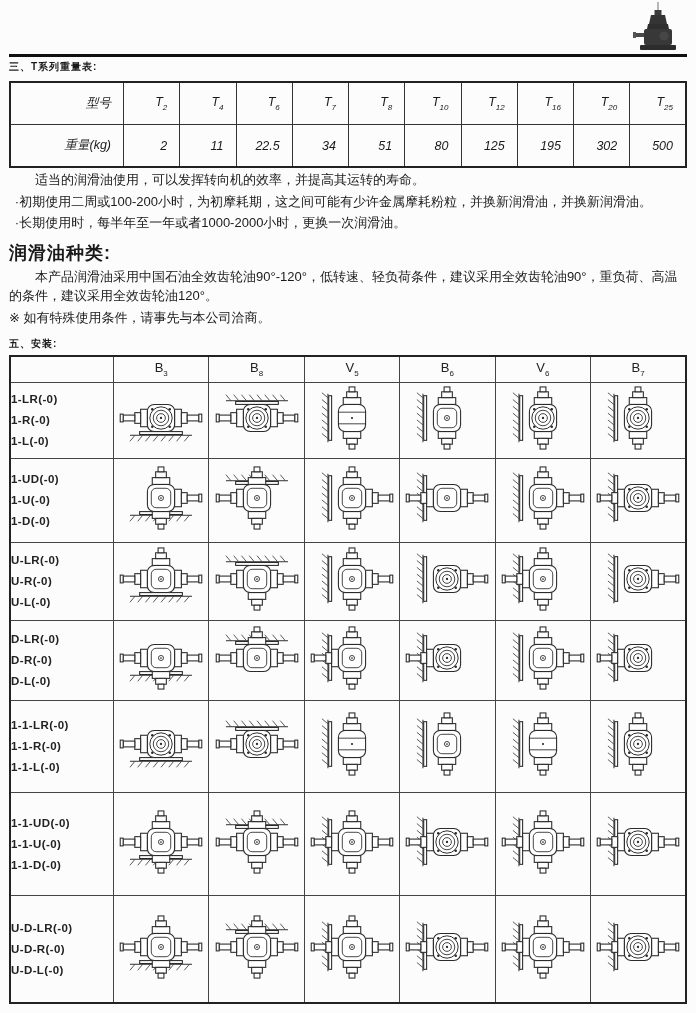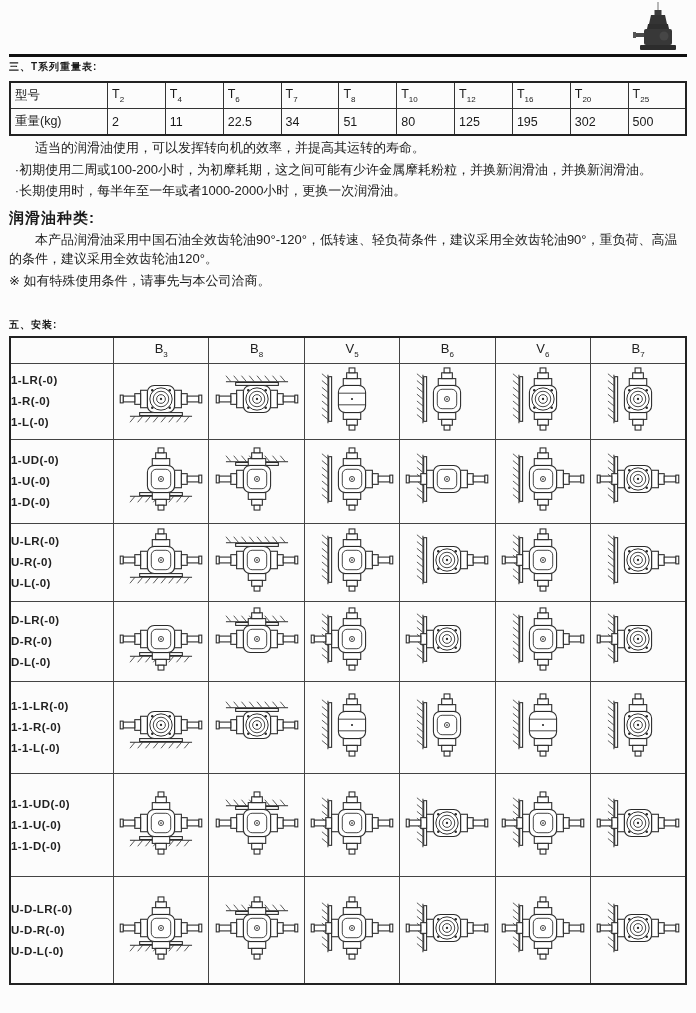--- a/index.html
+++ b/index.html
@@ -6,26 +6,26 @@
   .page{
     width:696px;height:1013px;box-sizing:border-box;
     background:#fcfcfc;margin:0 auto;position:relative;
     font-family:"Liberation Sans","DejaVu Sans",sans-serif;
     color:#1a1a1a;padding:0 9px;overflow:hidden;
   }
   .top-bar{position:relative;height:52px;}
   .product-photo{position:absolute;right:4px;top:2px;}
   .rule{height:3px;background:#101010;margin:2px 0 2px 0;}
   h2.sec{font-size:10px;font-weight:bold;margin:3px 0 7px 0;letter-spacing:1px;}
-  h3.subhead{font-size:15px;font-weight:bold;margin:8px 0 2px 0;letter-spacing:1px;}
+  h3.subhead{font-size:18px;font-weight:bold;margin:8px 0 2px 0;letter-spacing:1px;}
   p{font-size:13px;line-height:1.5;margin:2px 0;}
   p.indent{text-indent:2em;}
   p.bullet{padding-left:1em;text-indent:-0.55em;}
   table.wtable{width:678px;border-collapse:collapse;border:2px solid #222;table-layout:fixed;margin:0;}
-  table.wtable td,table.wtable th{border:1px solid #333;text-align:left;font-size:12.5px;font-weight:normal;padding:4px;}
+  table.wtable td,table.wtable th{border:1px solid #333;text-align:right;font-size:12.5px;font-weight:normal;padding:12px;font-style:italic;}
   table.wtable tr{height:25px;}
   table.wtable .rowhead{width:88px;}
   sub{font-size:8px;}
   table.itable{width:678px;border-collapse:collapse;border:2px solid #222;table-layout:fixed;margin-top:2px;}
   table.itable th,table.itable td{border:1px solid #444;padding:0;}
   table.itable thead tr{height:26px;margin-top:14px;}
   table.itable th{font-size:13px;font-weight:normal;text-align:center;color:#222;}
   table.itable th.corner{width:102px;}
   td.lbl{vertical-align:middle;padding-left:10px;}
   td.lbl div{font-size:11.5px;letter-spacing:0.4px;margin:9px 0;color:#222;font-weight:bold;}
@@ -86,21 +86,21 @@
   </table>
 
   <p class="indent">适当的润滑油使用，可以发挥转向机的效率，并提高其运转的寿命。</p>
   <p class="bullet">·初期使用二周或100-200小时，为初摩耗期，这之间可能有少许金属摩耗粉粒，并换新润滑油，并换新润滑油。</p>
   <p class="bullet">·长期使用时，每半年至一年或者1000-2000小时，更换一次润滑油。</p>
 
   <h3 class="subhead">润滑油种类:</h3>
   <p class="indent">本产品润滑油采用中国石油全效齿轮油90°-120°，低转速、轻负荷条件，建议采用全效齿轮油90°，重负荷、高温的条件，建议采用全效齿轮油120°。</p>
   <p>※ 如有特殊使用条件，请事先与本公司洽商。</p>
 
-  <h2 class="sec" style="margin-top:28px;margin-bottom:4px;">五、安装:</h2>
+  <h2 class="sec" style="margin-top:10px;margin-bottom:4px;">五、安装:</h2>
 
   <table class="itable">
     <thead id="install-head">
         <tr>
           <th class="corner"></th>
           <th>B<sub>3</sub></th>
           <th>B<sub>8</sub></th>
           <th>V<sub>5</sub></th>
           <th>B<sub>6</sub></th>
           <th>V<sub>6</sub></th>

